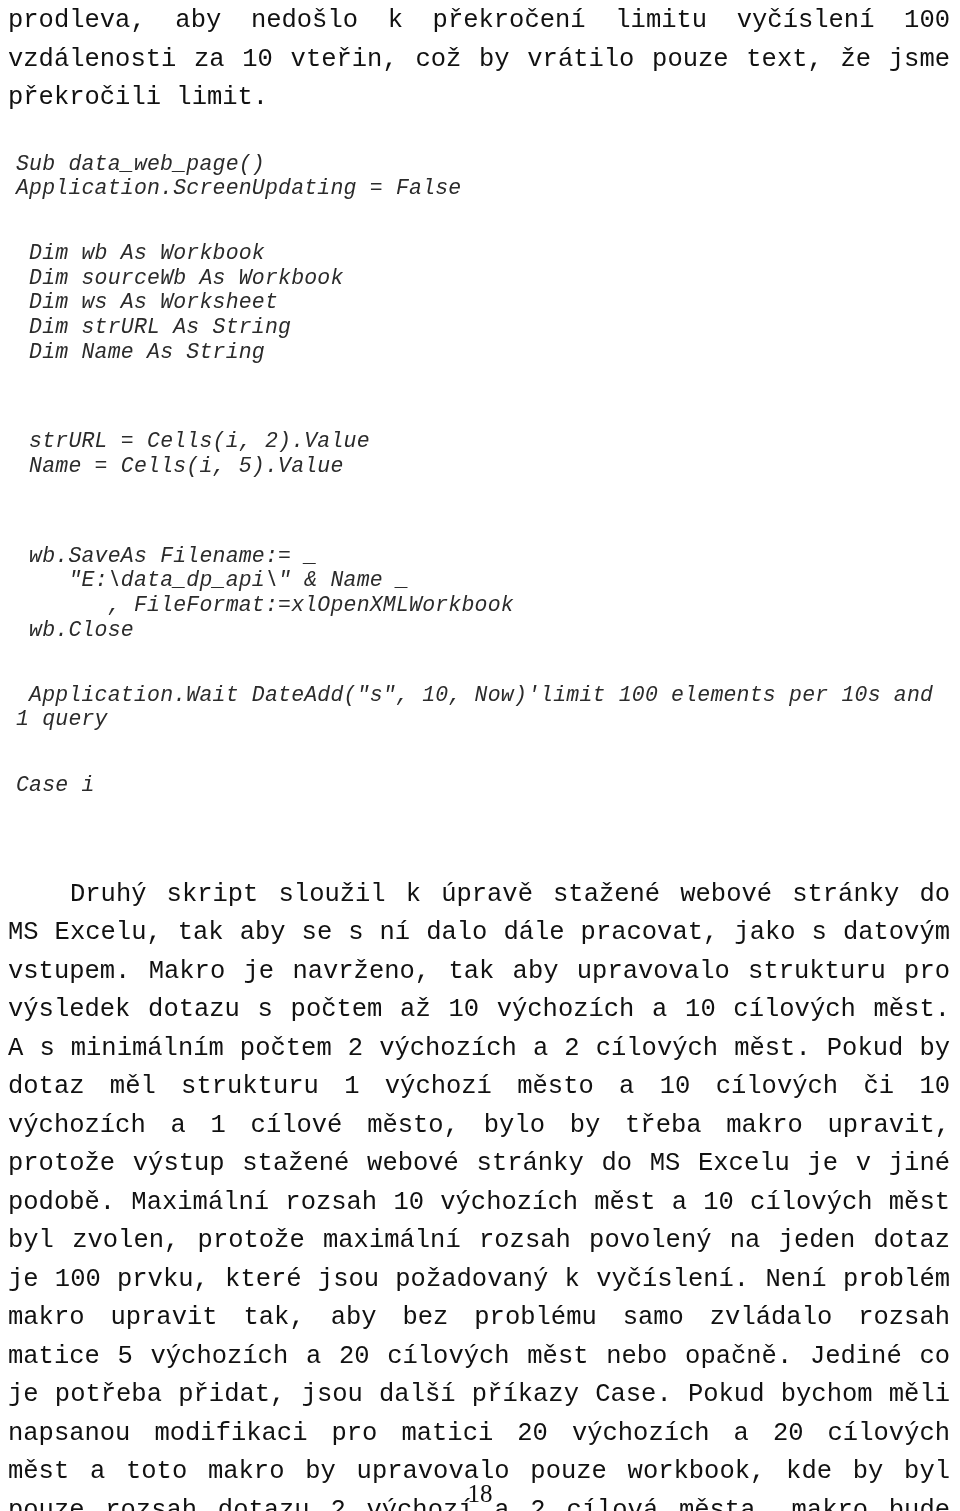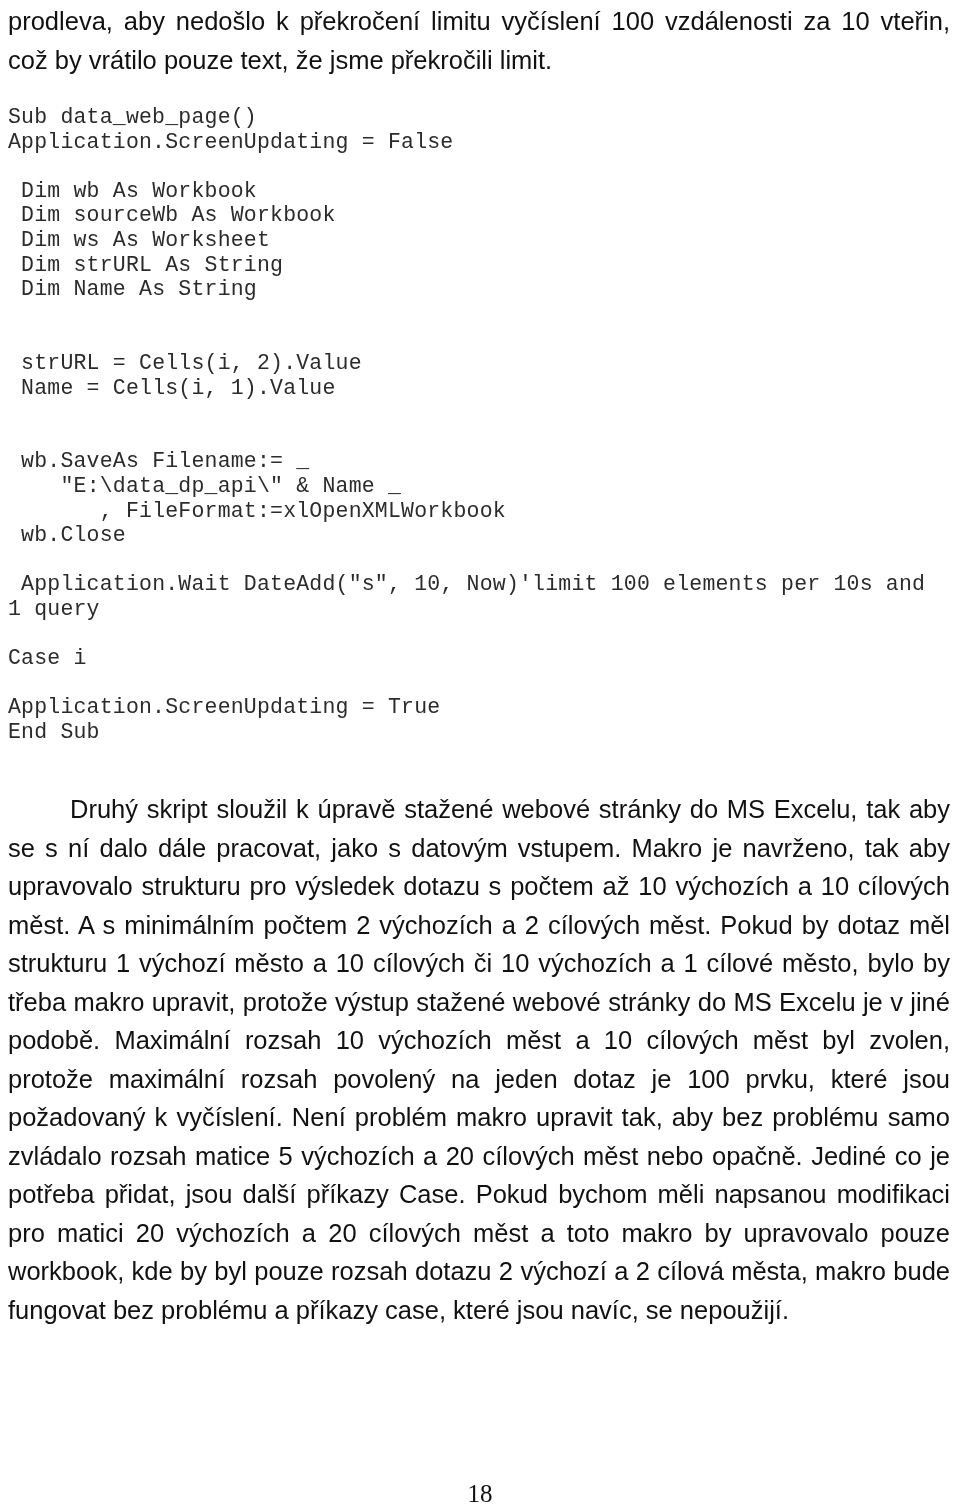--- a/index.html
+++ b/index.html
@@ -20,21 +20,21 @@
   .page {
     position: relative;
     width: 960px;
     height: 1511px;
     box-sizing: border-box;
     padding: 0 10px 0 8px;
   }
 
   
   .prose {
-    font-family: Liberation Sans, sans-serif;
+    font-family: Liberation Mono, monospace;
     font-size: 25.5px;
     line-height: 38.5px;
     text-align: justify;
     text-justify: inter-word;
     color: #111111;
     margin: 0;
     -webkit-font-smoothing: none;
   }
   .prose.lead {
     margin-top: 2px;
@@ -44,22 +44,23 @@
   }
 
   
   .code-block {
     font-family: "Liberation Mono", "DejaVu Sans Mono", monospace;
     font-size: 21.5px;
     line-height: 24.6px;
     white-space: pre-wrap;
     word-break: break-word;
     color: #2b2b2b;
-    margin: 0;
+    margin: 8px;
     letter-spacing: 0.2px;
+    font-style: italic;
   }
   .code-gap {
     height: 24.6px;
   }
 
   .spacer-lg { height: 46px; }
   .spacer-md { height: 26px; }
 
   
   .page-number {
@@ -92,39 +93,37 @@
     <pre class="code-block"> Dim wb As Workbook
  Dim sourceWb As Workbook
  Dim ws As Worksheet
  Dim strURL As String
  Dim Name As String</pre>
     <div class="code-gap"></div>
 
     <div class="code-gap"></div>
 
     <pre class="code-block"> strURL = Cells(i, 2).Value
- Name = Cells(i, 1).Value</pre>
+ Name = Cells(i, 5).Value</pre>
     <div class="code-gap"></div>
 
     <div class="code-gap"></div>
 
     <pre class="code-block"> wb.SaveAs Filename:= _
     "E:\data_dp_api\" &amp; Name _
        , FileFormat:=xlOpenXMLWorkbook
  wb.Close</pre>
     <div class="code-gap"></div>
 
     <pre class="code-block"> Application.Wait DateAdd("s", 10, Now)'limit 100 elements per 10s and 1 query</pre>
     <div class="code-gap"></div>
 
     <pre class="code-block">Case i</pre>
     <div class="code-gap"></div>
 
-    <pre class="code-block">Application.ScreenUpdating = True
-End Sub</pre>
 
   </div>
 
   <div class="spacer-lg"></div>
 
   <p class="prose indented">Druhý skript sloužil k úpravě stažené webové stránky do MS Excelu, tak aby se s ní dalo dále pracovat, jako s datovým vstupem. Makro je navrženo, tak aby upravovalo strukturu pro výsledek dotazu s počtem až 10 výchozích a 10 cílových měst.  A s minimálním počtem 2 výchozích a 2 cílových měst. Pokud by dotaz měl strukturu 1 výchozí město a 10 cílových či 10 výchozích a 1 cílové město, bylo by třeba makro upravit, protože výstup stažené webové stránky do MS Excelu je v jiné podobě. Maximální rozsah 10 výchozích měst a 10 cílových měst byl zvolen, protože maximální rozsah povolený na jeden dotaz je 100 prvku, které jsou požadovaný k vyčíslení. Není problém makro upravit tak, aby bez problému samo zvládalo rozsah matice 5 výchozích a 20 cílových měst nebo opačně. Jediné co je potřeba přidat, jsou další příkazy Case. Pokud bychom měli napsanou modifikaci pro matici 20 výchozích a 20 cílových měst a toto makro by upravovalo pouze workbook, kde by byl pouze rozsah dotazu 2 výchozí a 2 cílová města, makro bude fungovat bez problému a příkazy case, které jsou navíc, se nepoužijí.</p>
 
   <div class="page-number">18</div>
 
 </div>

